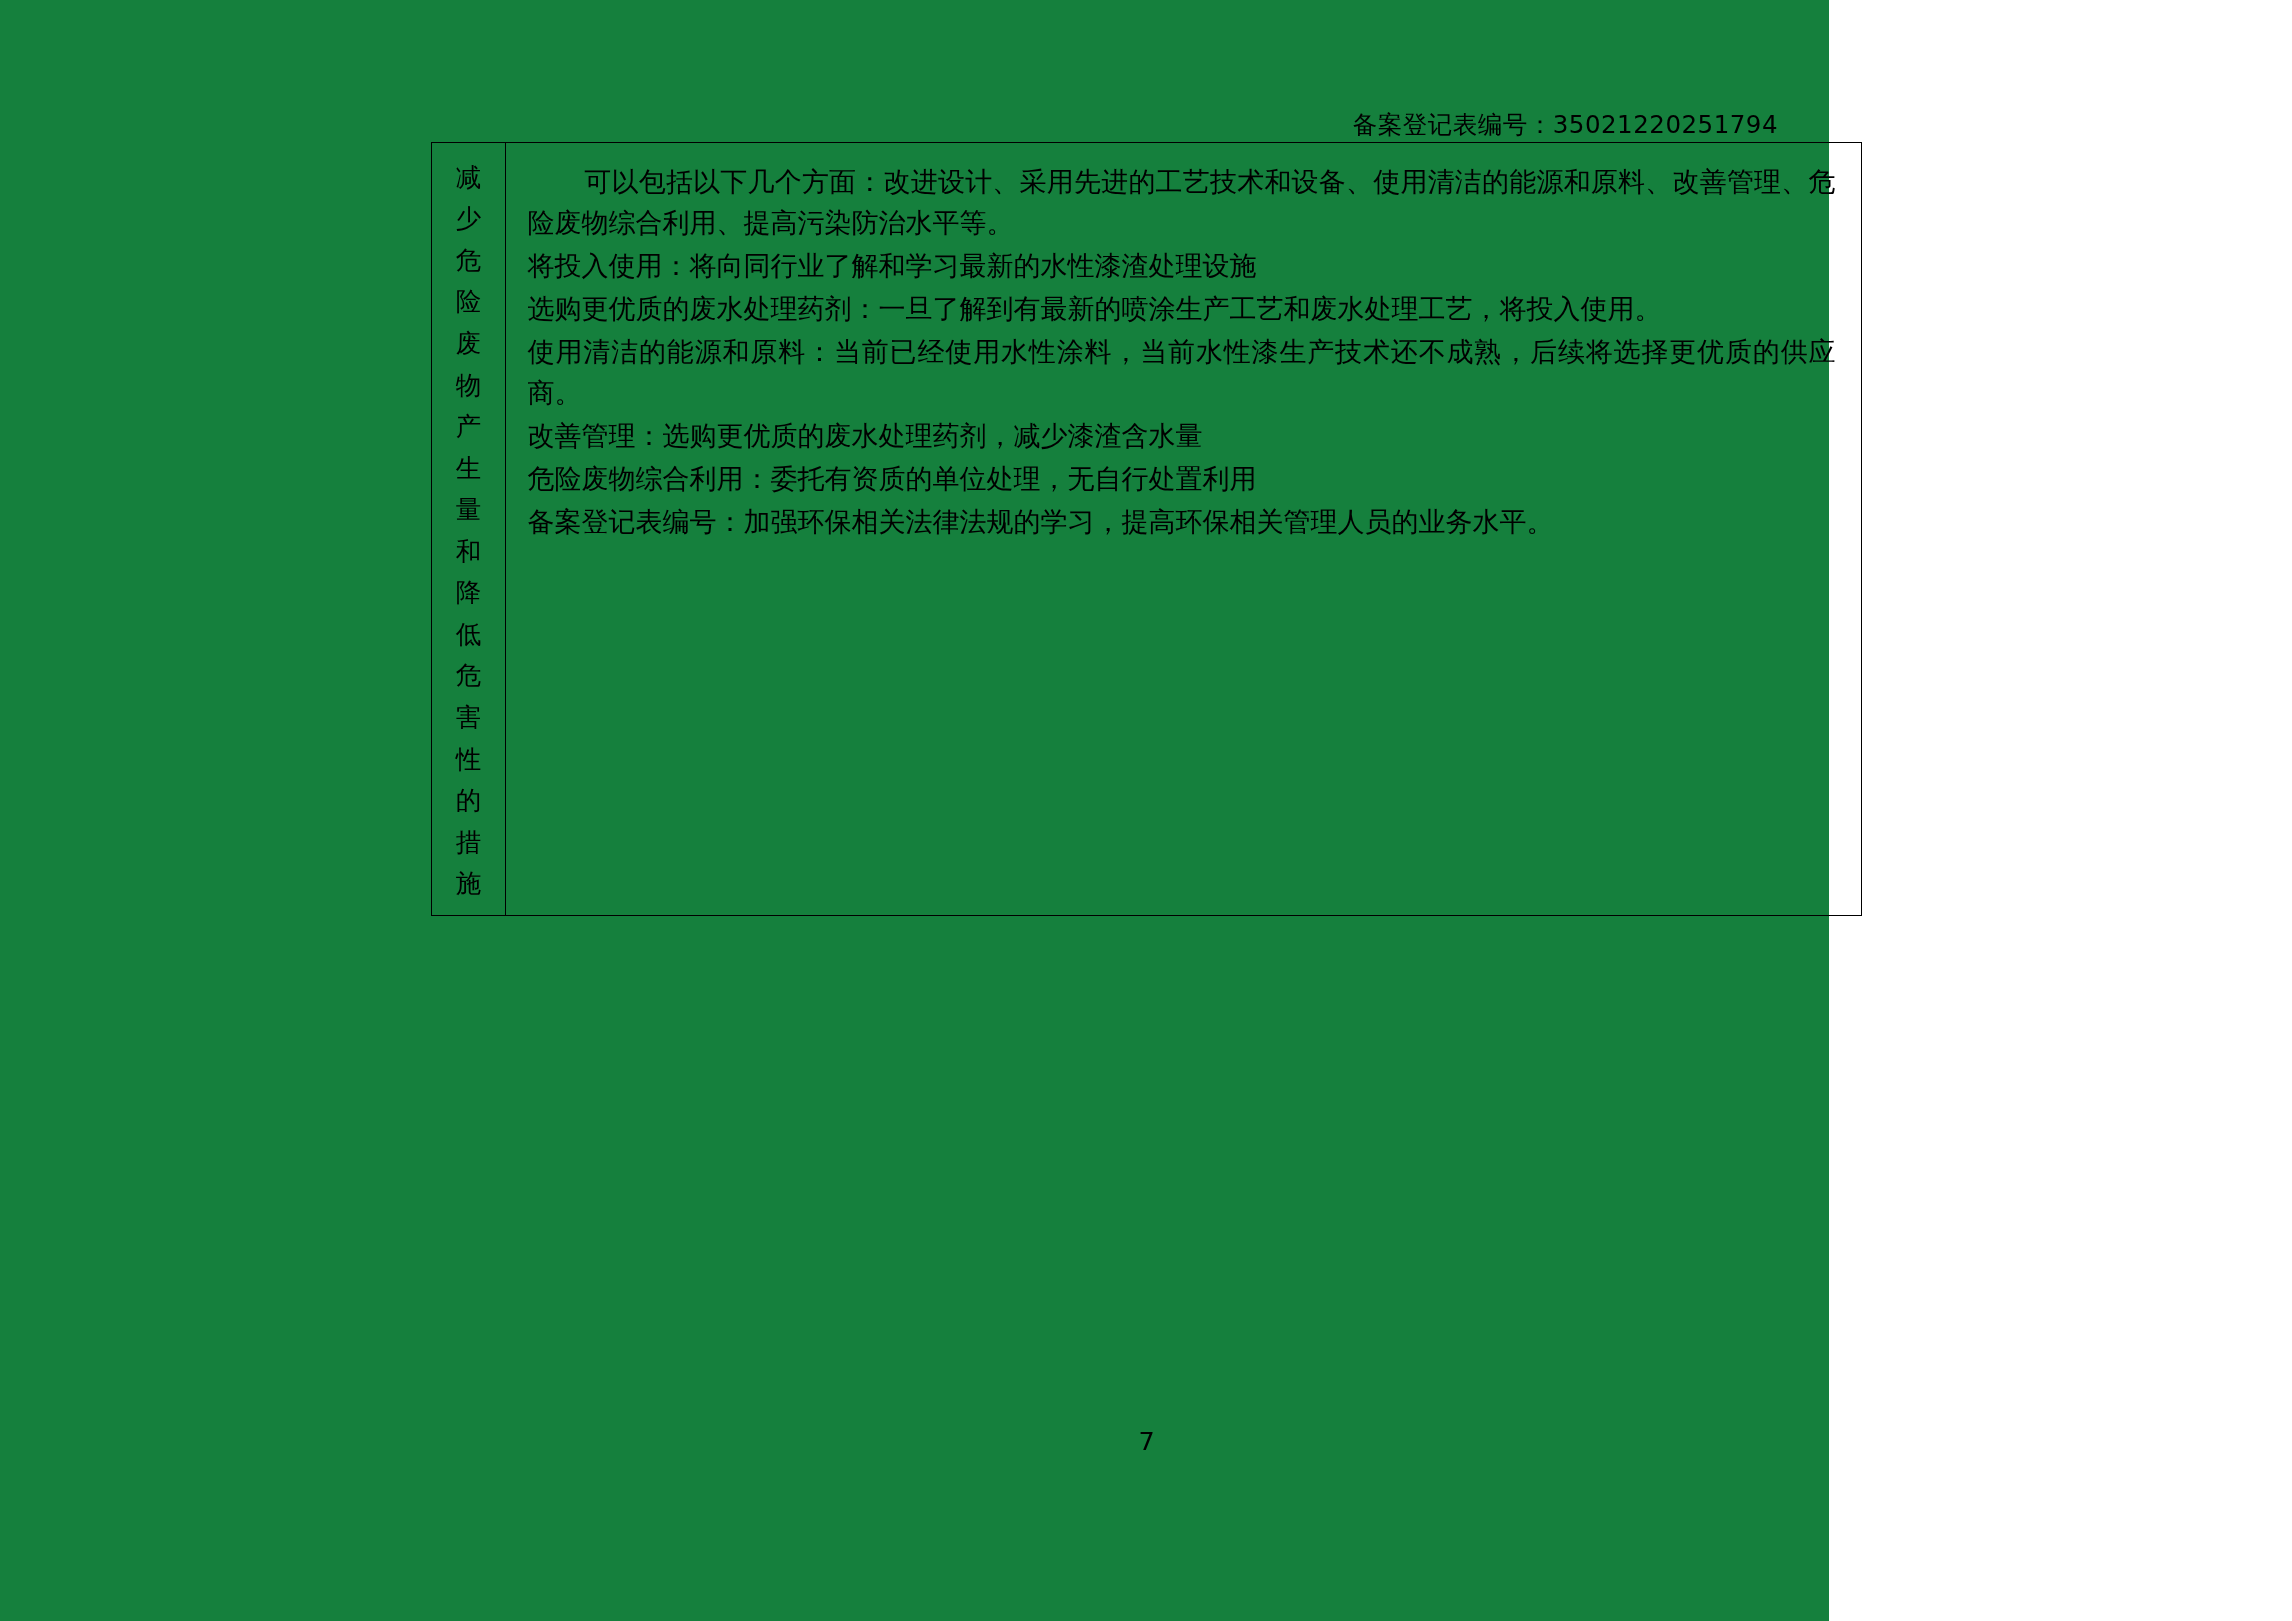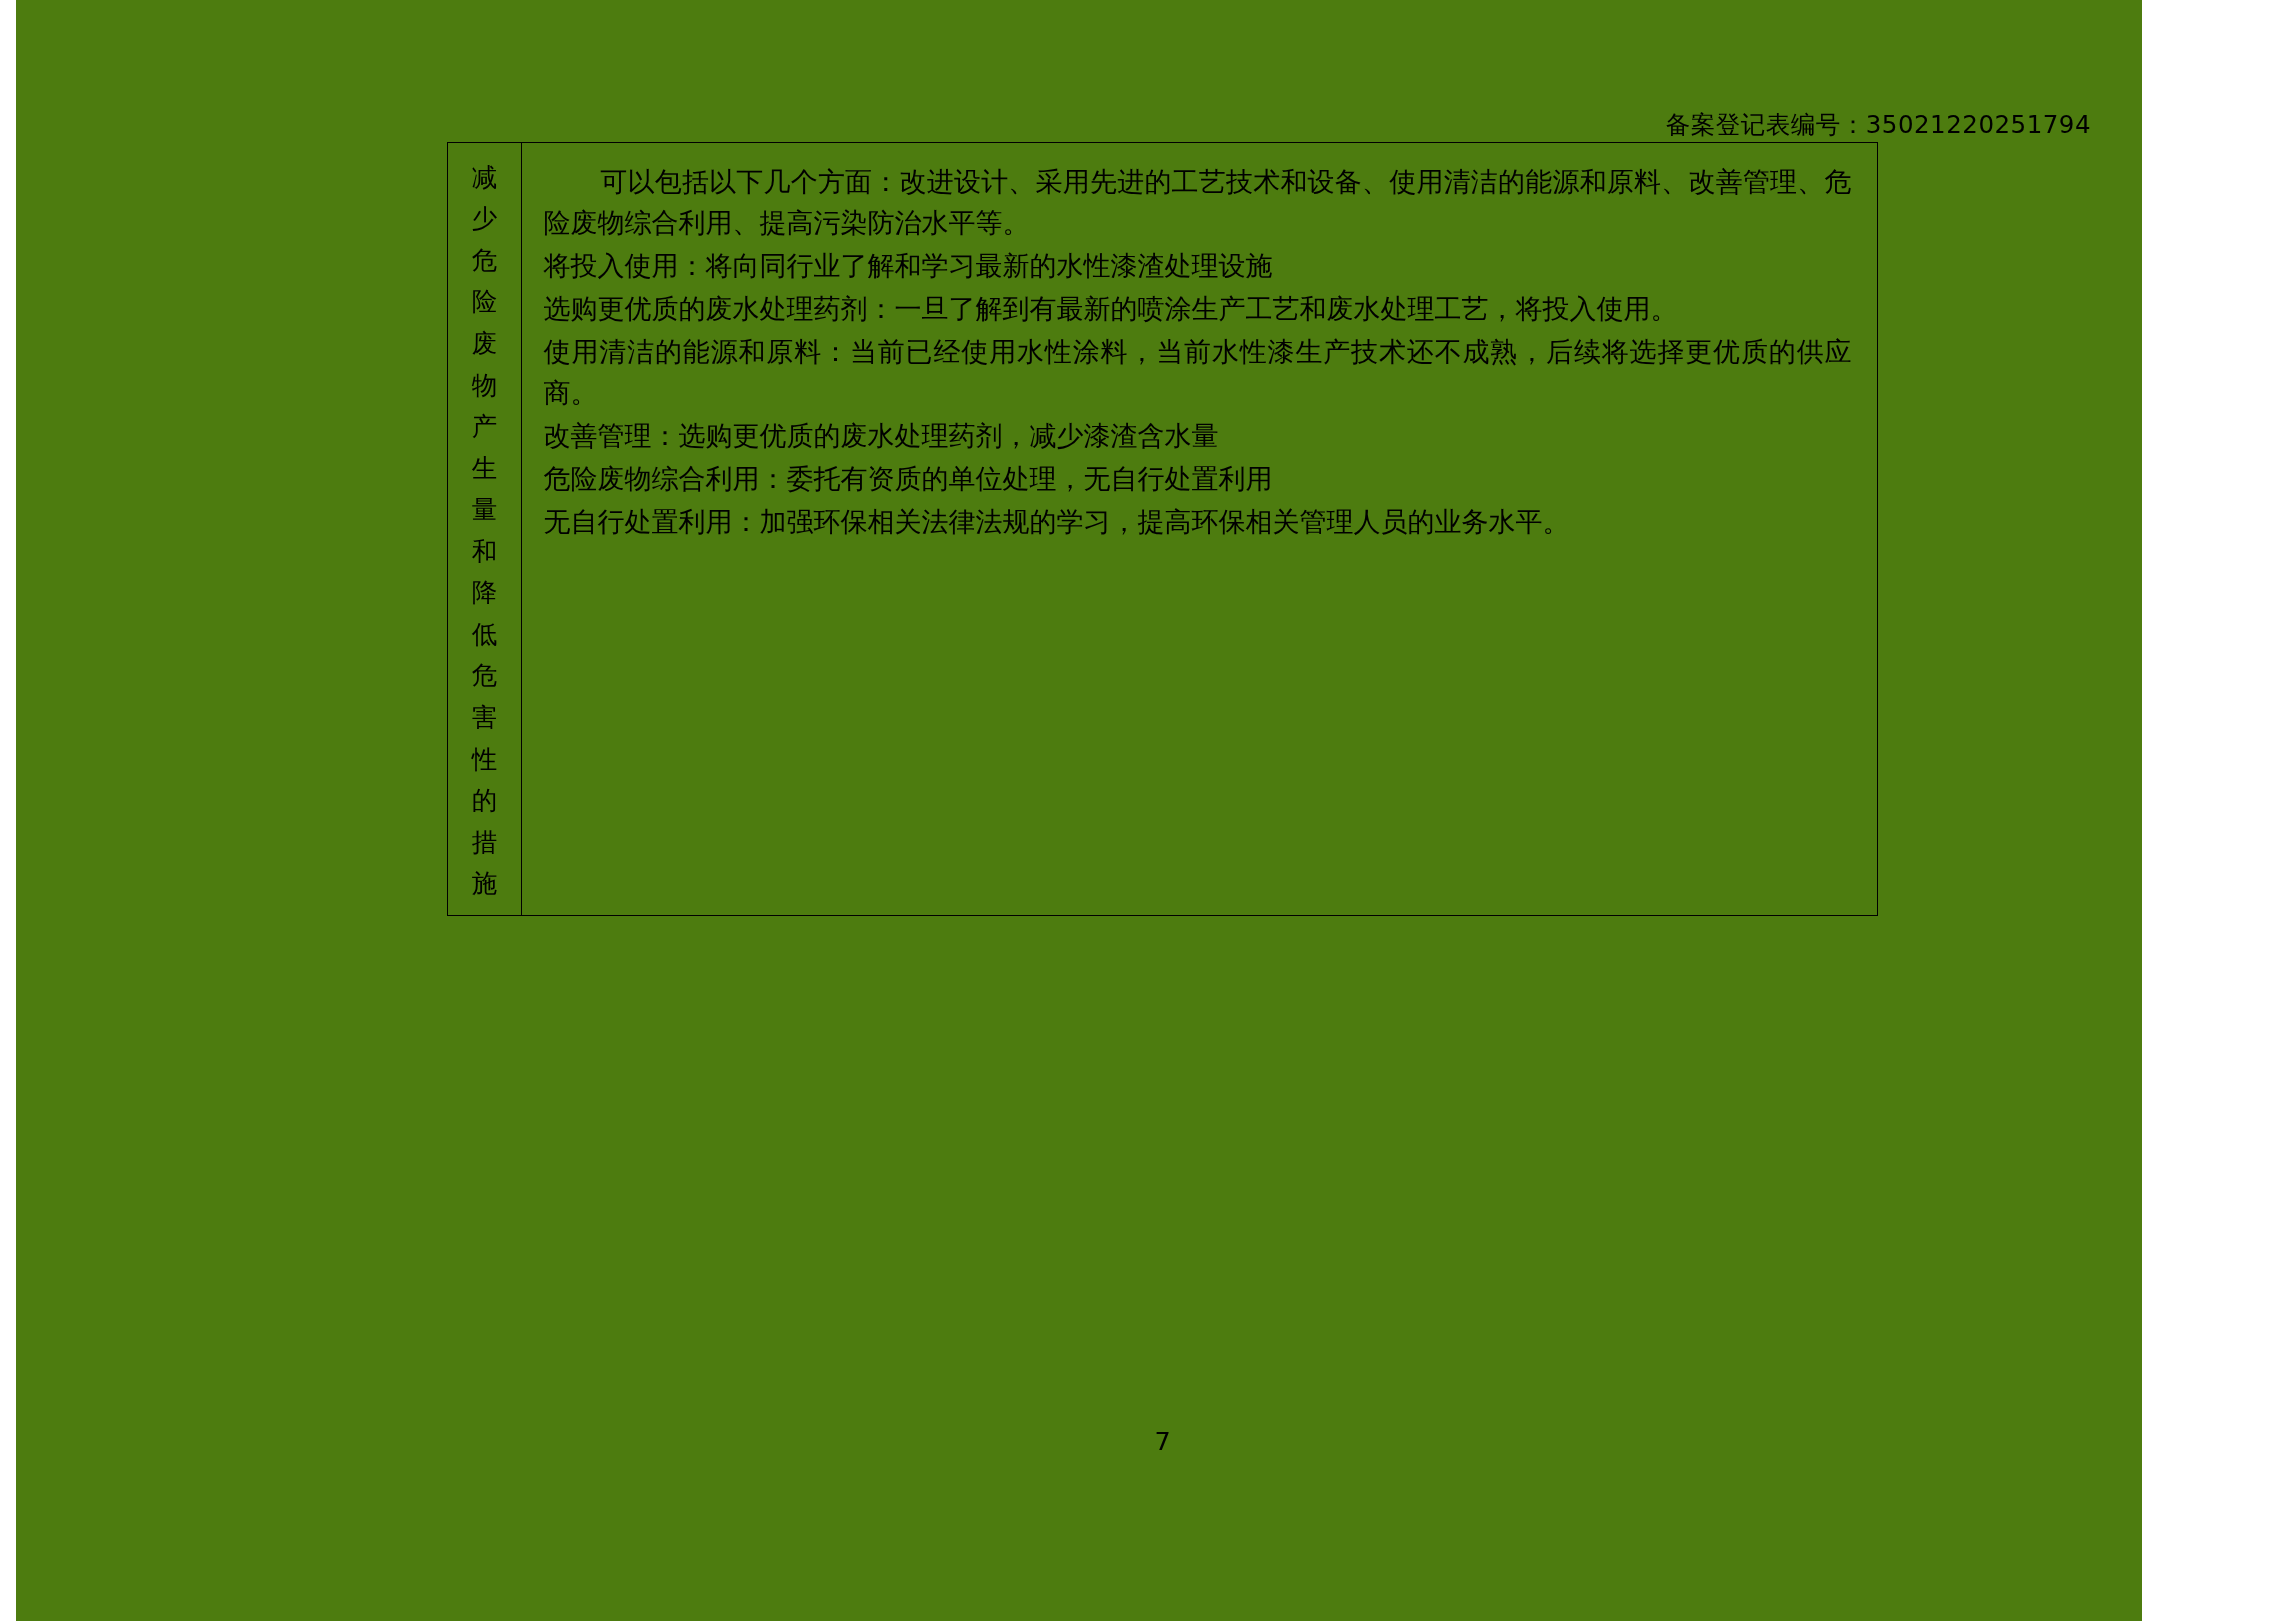--- a/index.html
+++ b/index.html
@@ -10,24 +10,24 @@
   body {
     width: 2293px;
     height: 1621px;
     font-family: "Liberation Serif", serif;
     color: #000000;
     position: relative;
     overflow: hidden;
   }
   .page {
     position: absolute;
-    left: 16px; top: 0;
-    width: 2126px;
+    left: 0; top: 0;
+    width: 1829px;
     height: 1621px;
-    background: #4d7c0f;
+    background: #15803d;
   }
   .reg-no {
     position: absolute;
     right: 51px;
     top: 108px;
     font-size: 24.5px;
     letter-spacing: 0.5px;
     white-space: nowrap;
     font-family: "DejaVu Sans", sans-serif;
   }
@@ -115,21 +115,21 @@
           <span>施</span>
         </div>
       </td>
       <td class="content-cell">
         <p class="indent">可以包括以下几个方面：改进设计、采用先进的工艺技术和设备、使用清洁的能源和原料、改善管理、危险废物综合利用、提高污染防治水平等。</p>
         <p>将投入使用：将向同行业了解和学习最新的水性漆渣处理设施</p>
         <p>选购更优质的废水处理药剂：一旦了解到有最新的喷涂生产工艺和废水处理工艺，将投入使用。</p>
         <p>使用清洁的能源和原料：当前已经使用水性涂料，当前水性漆生产技术还不成熟，后续将选择更优质的供应商。</p>
         <p>改善管理：选购更优质的废水处理药剂，减少漆渣含水量</p>
         <p>危险废物综合利用：委托有资质的单位处理，无自行处置利用</p>
-        <p>无自行处置利用：加强环保相关法律法规的学习，提高环保相关管理人员的业务水平。</p>
+        <p>备案登记表编号：加强环保相关法律法规的学习，提高环保相关管理人员的业务水平。</p>
       </td>
     </tr>
   </tbody>
     </table>
 
   <div class="page-number">7</div>
 
 </div>
 
 

